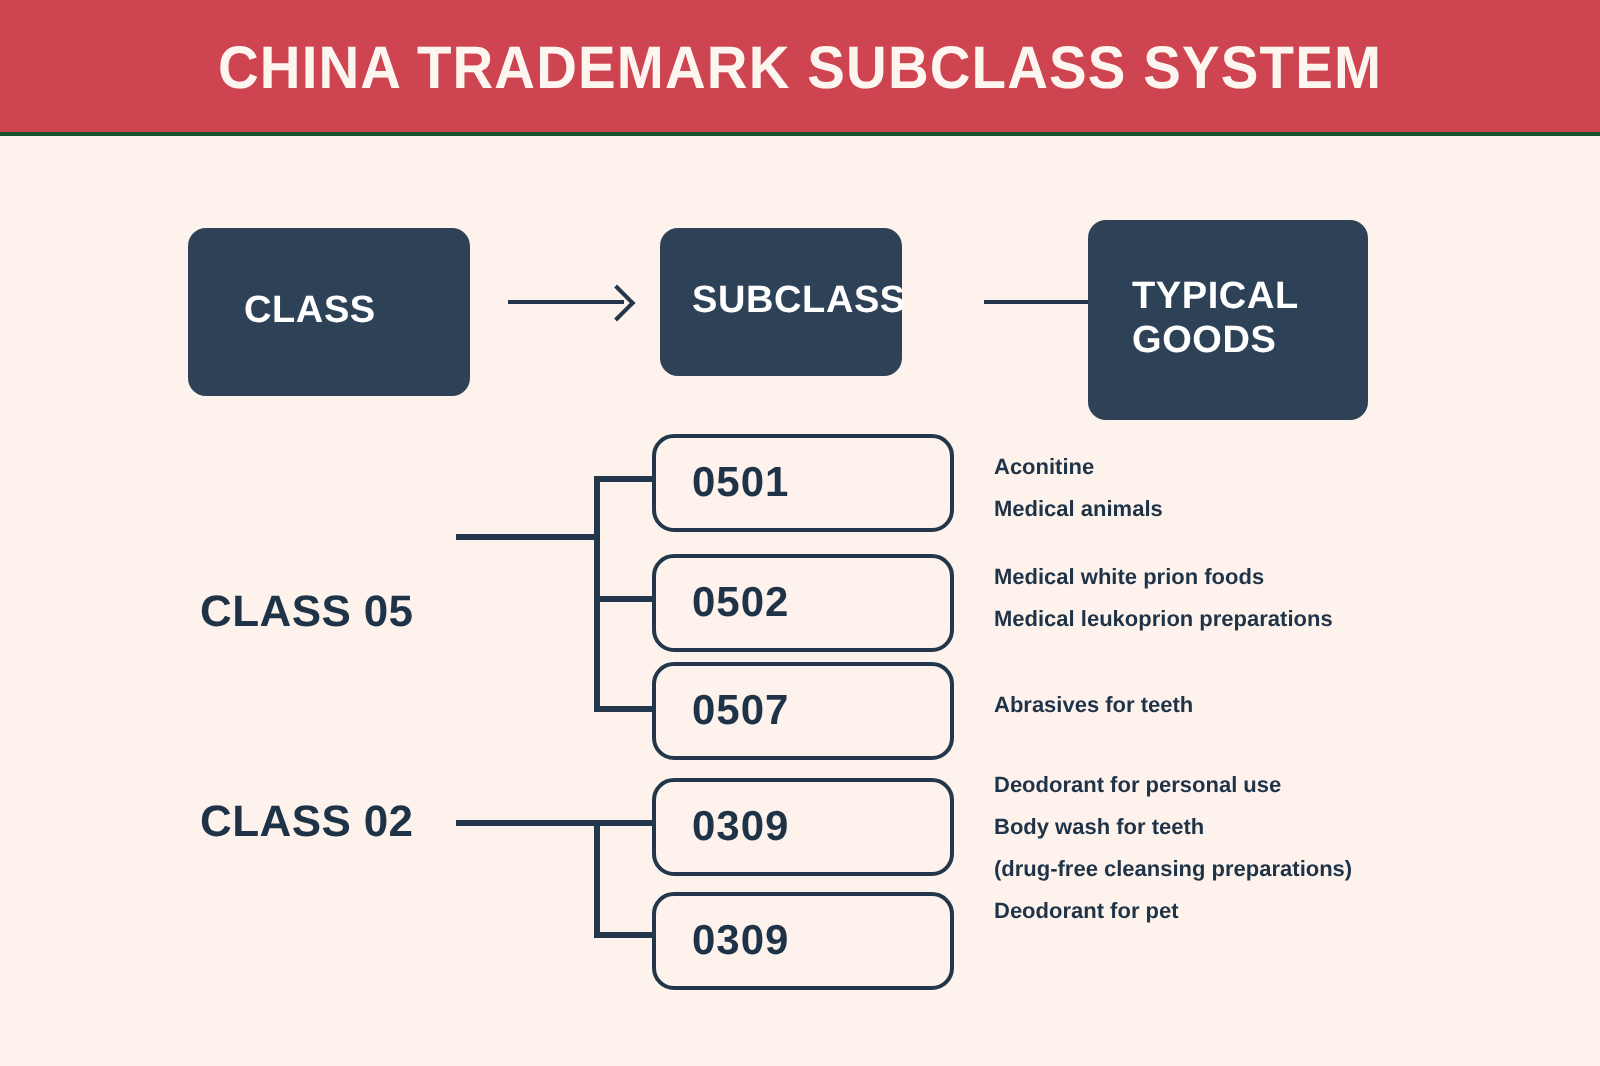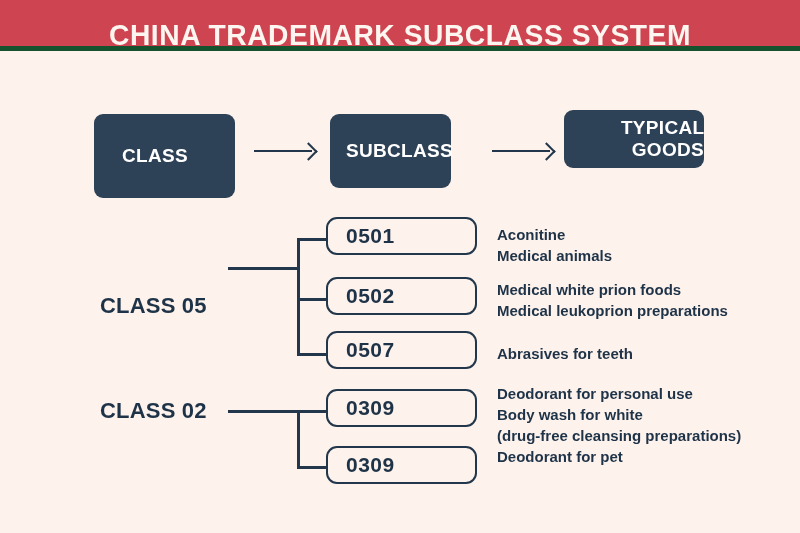--- a/index.html
+++ b/index.html
@@ -21,23 +21,23 @@
     height: 533px;
     background: #fdf2ec;
   }
 
   
   .banner {
     position: absolute;
     left: 0;
     top: 0;
     width: 800px;
-    height: 51px;
+    height: 68px;
     background: #ce4450;
-    border-bottom: 5px solid #14532d;
+    border-bottom: 2px solid #14532d;
     box-sizing: border-box;
   }
   .banner-title {
     position: absolute;
     left: 0;
     top: 0;
     width: 800px;
     height: 70px;
     line-height: 70px;
     text-align: center;
@@ -59,21 +59,21 @@
     color: #ffffff;
     font-size: 19px;
     font-weight: bold;
     letter-spacing: 0.3px;
     display: flex;
     align-items: center;
     box-sizing: border-box;
   }
   .flow-box.b1 { left: 94px;  top: 114px; width: 141px; height: 84px; padding-left: 28px; }
   .flow-box.b2 { left: 330px; top: 114px; width: 121px; height: 74px; padding-left: 16px; }
-  .flow-box.b3 { left: 564px; top: 110px; width: 140px; height: 58px; padding-left: 22px; text-align: right; }
+  .flow-box.b3 { left: 544px; top: 110px; width: 140px; height: 100px; padding-left: 22px; }
   .flow-box.b3 .txt { line-height: 1.16; }
 
   .arrow {
     position: absolute;
     height: 16px;
   }
   .arrow .shaft {
     position: absolute;
     left: 0;
     top: 7px;
@@ -118,21 +118,21 @@
     position: absolute;
     width: 2.5px;
     background: #22374b;
   }
 
   
   .sub-box {
     position: absolute;
     left: 326px;
     width: 151px;
-    height: 38px;
+    height: 49px;
     border: 2.5px solid #22374b;
     border-radius: 11px;
     background: #fdf2ec;
     box-sizing: border-box;
     display: flex;
     align-items: center;
     padding-left: 18px;
     color: #1f3348;
     font-size: 21px;
     font-weight: bold;
@@ -142,21 +142,21 @@
   .sub-box.s2 { top: 277px; }
   .sub-box.s3 { top: 331px; }
   .sub-box.s4 { top: 389px; }
   .sub-box.s5 { top: 446px; }
 
   
   .goods {
     position: absolute;
     left: 497px;
     color: #1f3348;
-    font-size: 15px;
+    font-size: 11px;
     font-weight: bold;
     line-height: 21px;
     white-space: nowrap;
   }
   .goods.g1 { top: 224px; }
   .goods.g2 { top: 279px; }
   .goods.g3 { top: 343px; }
   .goods.g4 { top: 383px; }
   .goods .ln { display: block; }
 </style>
@@ -225,18 +225,18 @@
   <div class="line-h" style="left:228px; top:410px; width:71px;"></div>
   <div class="line-v" style="left:297px; top:410px; height:58px;"></div>
   <div class="line-h" style="left:297px; top:410px; width:30px;"></div>
   <div class="line-h" style="left:297px; top:466px; width:30px;"></div>
 
   <div class="sub-box s4">0309</div>
   <div class="sub-box s5">0309</div>
 
   <div class="goods g4">
     <span class="ln">Deodorant for personal  use</span>
-    <span class="ln">Body wash for white</span>
+    <span class="ln">Body wash for teeth</span>
     <span class="ln">(drug-free  cleansing preparations)</span>
     <span class="ln">Deodorant for pet</span>
   </div>
 
 </div>
 
 </body></html>

